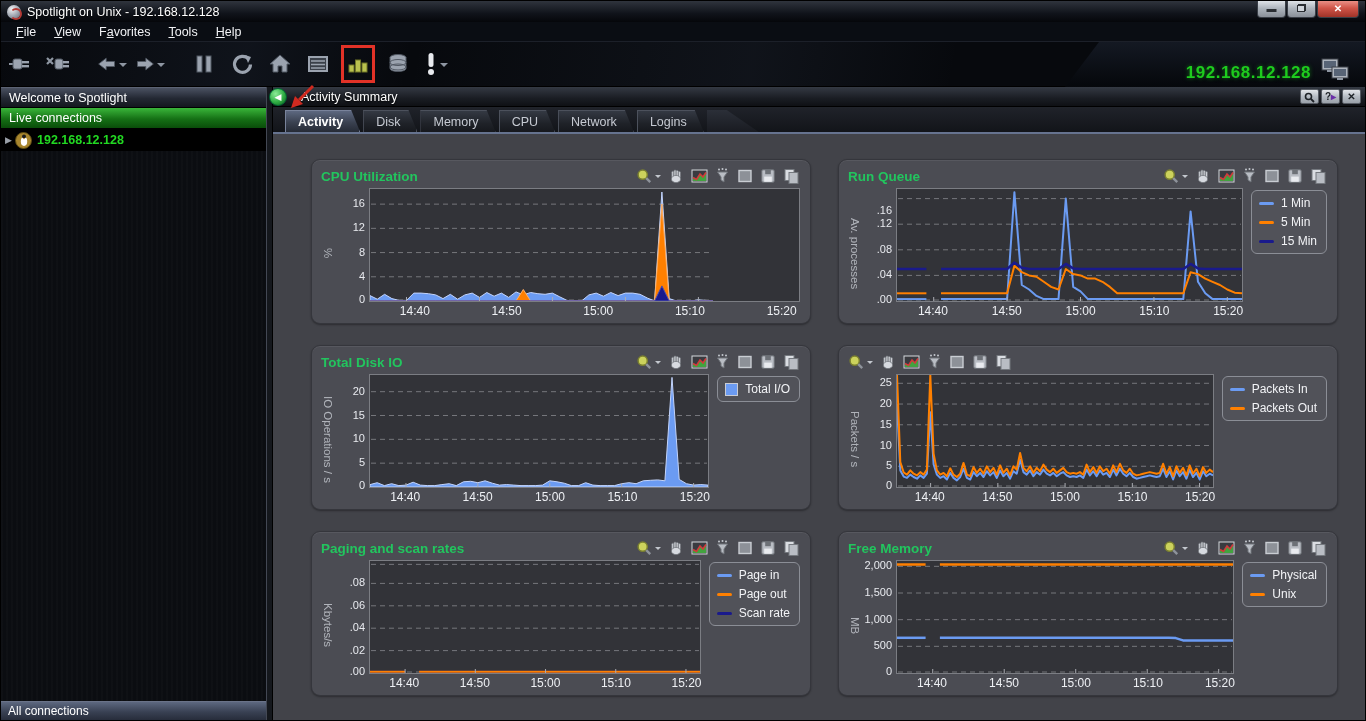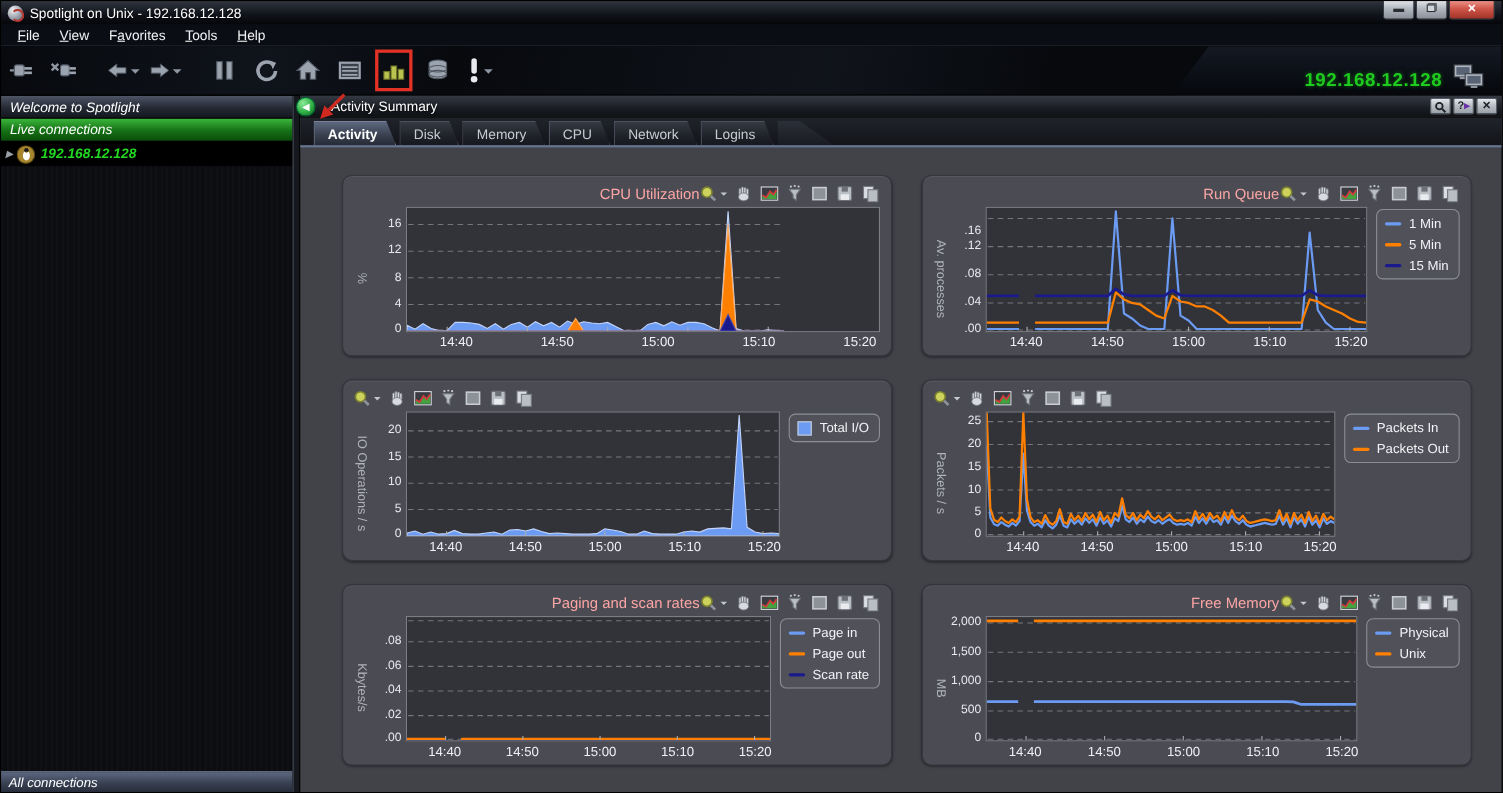--- a/index.html
+++ b/index.html
@@ -48,21 +48,21 @@
       clip-path:polygon(34px 0, 100% 0, 100% 100%, 0 100%);
       display:flex; align-items:flex-end; justify-content:flex-end; padding:0 14px 4px 0; }
   #host-label { color:#1ecb1e; font-size:17px; font-weight:bold; letter-spacing:0.5px;
       text-shadow:0 0 4px rgba(30,203,30,0.5); margin-right:10px; }
 
   
   #body-row { flex:1; display:flex; min-height:0; }
 
   
   #sidebar { width:265px; display:flex; flex-direction:column; background:#0b0d11;
-      background-image:repeating-linear-gradient(90deg, rgba(255,255,255,0.015) 0 2px, rgba(0,0,0,0) 2px 5px);font-style:italic; }
+      background-image:repeating-linear-gradient(90deg, rgba(255,255,255,0.015) 0 2px, rgba(0,0,0,0) 2px 5px); }
   .side-head { height:21px; line-height:21px; padding-left:8px; font-size:12.5px; color:#fff;
       background:linear-gradient(#4a5161,#232833 55%,#14171e); border-top:1px solid #5c6374; border-bottom:1px solid #000; }
   .side-live { height:21px; line-height:21px; padding-left:8px; font-size:12.5px; color:#fff;
       background:linear-gradient(#3ab53a,#157015 55%,#0a4d0a); border-bottom:1px solid #000; }
   .tree-row { height:22px; display:flex; align-items:center; background:#000; padding-left:4px; }
   .tree-caret { color:#9aa0a8; font-size:9px; width:10px; }
   .tree-label { color:#22d822; font-weight:bold; font-size:12.5px; margin-left:5px; }
   #sidebar-fill { flex:1; }
   #sidebar-footer { height:19px; line-height:18px; padding-left:7px; font-size:12px; color:#fff;
       background:linear-gradient(#5d6880,#394153 55%,#272d3b); border-top:1px solid #6a7389; }
@@ -96,21 +96,21 @@
   #tab-slant { width:52px; height:22px; background:linear-gradient(#2b2f38,#191b21);
       clip-path:polygon(0 0, 20px 0, 52px 22px, 0 22px); }
 
   
   #charts-grid { flex:1; display:grid; grid-template-columns:500px 500px; gap:21px 27px;
       padding:25px 0 0 38px; align-content:start; }
   .panel { width:500px; height:165px; background:#4b4c53; border:1px solid #35363c; border-radius:9px;
       box-shadow:inset 0 1px 0 rgba(255,255,255,0.07), 0 1px 2px rgba(0,0,0,0.35);
       padding:4px 10px 4px 9px; display:flex; flex-direction:column; }
   .panel-head { height:24px; display:flex; align-items:center; }
-  .panel-title { font-size:13.5px; font-weight:normal; color:#fca5a5; flex:1;text-align:right; }
+  .panel-title { font-size:13.5px; font-weight:bold; color:#22c55e; flex:1; }
   .panel-tools { display:flex; align-items:center; gap:7px; }
   .tool { display:flex; align-items:center; }
   .tool-caret { width:0; height:0; border:3.5px solid transparent; border-top-color:#c3c7ce; margin:4px 0 0 2px; }
   .panel-body { flex:1; display:flex; min-height:0; }
   .ylabel { width:14px; writing-mode:vertical-rl; text-align:center; font-size:11.5px; color:#b0b3ba;
       display:flex; align-items:center; justify-content:center; }
   .plot-col { flex:1; display:flex; flex-direction:column; min-width:0; }
   .plot-row { flex:1; display:flex; min-height:0; }
   .yaxis { width:34px; position:relative; }
   .ytick { position:absolute; right:4px; font-size:11px; color:#e8eaef; transform:translateY(-50%); }
@@ -502,20 +502,21 @@
                 <span class="legend-item">
                   <span class="sw-line" style="background: rgb(26, 26, 140);"></span>
                   <span class="legend-label">15 Min</span>
                 </span>
               </div>
     </div>
   </section>
 
   <section class="panel">
     <div class="panel-head">
+      <h3 class="panel-title">Total Disk IO</h3>
       <div class="panel-tools">
         <span class="tool">
           <svg width="17" height="16" viewBox="0 0 17 16">
                     <circle cx="6.7" cy="6.7" r="4.6" fill="#ccd25c" stroke="#7b8030" stroke-width="1.5"></circle>
                     <path d="M10.2 10.2l4 4" stroke="#8e939b" stroke-width="2.4"></path>
                   </svg>
           <span class="tool-caret"></span>
         </span>
         <span class="tool">
           <svg width="16" height="16" viewBox="0 0 16 16">

